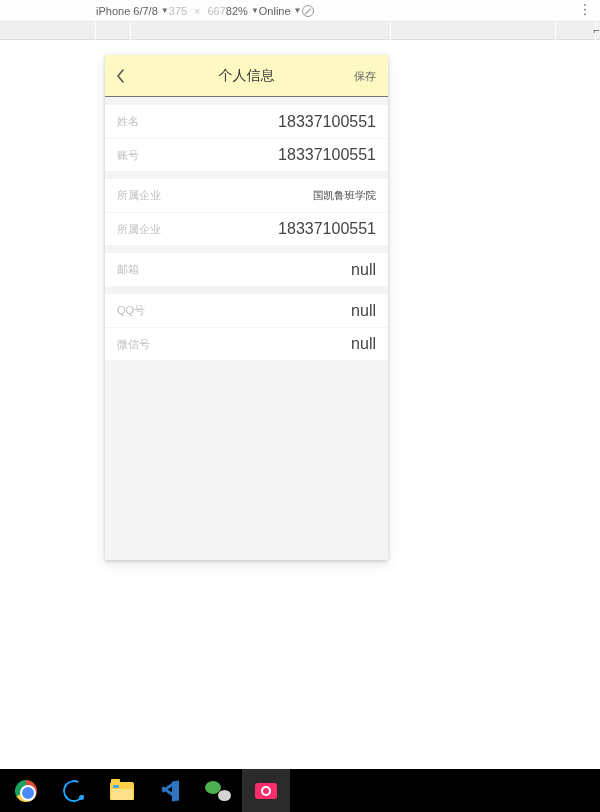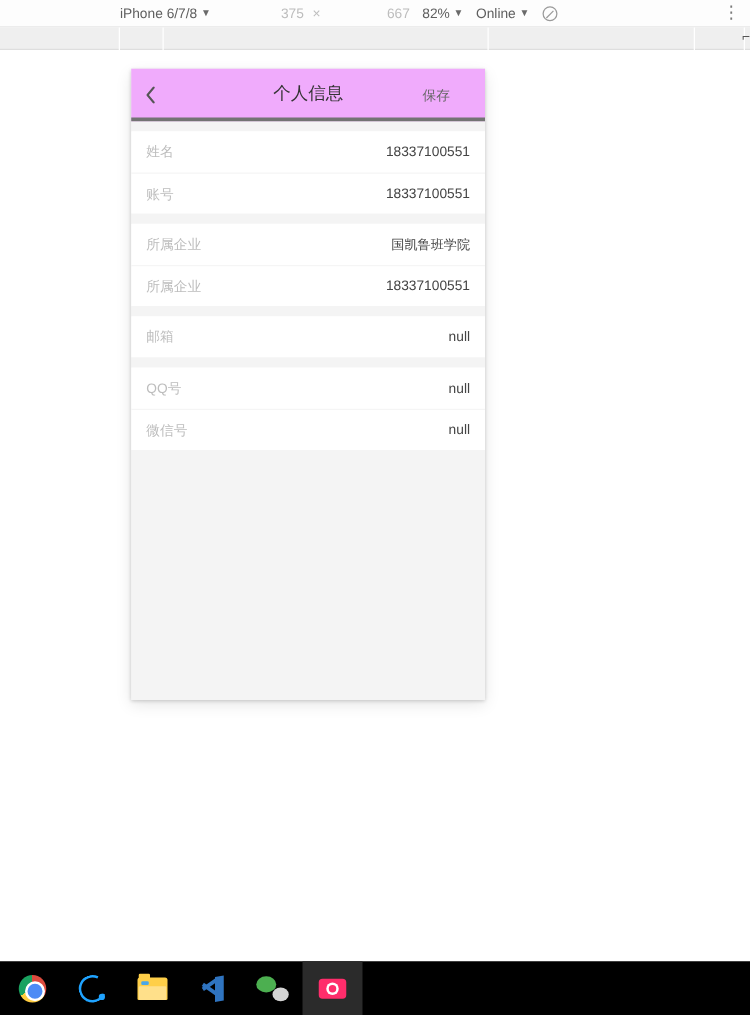--- a/index.html
+++ b/index.html
@@ -14,26 +14,25 @@
   
   .devtools-bar {
     height: 22px;
     background: #fdfdfd;
     border-bottom: 1px solid #e6e6e6;
     display: flex;
     align-items: center;
     font-size: 11px;
     color: #5f5f5f;
     padding: 0 6px;
-    gap: 10px;
     position: relative;
   }
   .dt-item { display: flex; align-items: center; gap: 3px; }
   .dt-device { margin-left: 90px; }
-  .dt-dim { color: #bdbdbd; margin-left: 46px; }
+  .dt-dim { color: #bdbdbd; }
   .dt-x { color: #bdbdbd; margin: 0 4px; }
   .dt-caret { font-size: 8px; color: #6a6a6a; }
   .dt-block-circle {
     width: 12px; height: 12px; border: 1.2px solid #9a9a9a; border-radius: 50%;
     position: relative;
   }
   .dt-block-circle::after {
     content: ""; position: absolute; left: 1px; top: 5px; width: 8px; height: 1.2px;
     background: #9a9a9a; transform: rotate(-45deg);
   }
@@ -66,49 +65,49 @@
     background: #f4f4f4;
     box-shadow: 0 1px 3px rgba(0,0,0,0.18), 0 4px 12px rgba(0,0,0,0.10);
     display: flex;
     flex-direction: column;
     font-size: 12px;
     color: #333;
   }
   
   .hdr {
     height: 42px;
-    background: #f0abfc;
+    background: #fef9c3;
     display: flex;
     align-items: center;
     justify-content: center;
     position: relative;
-    border-bottom: 3px solid #737373;
+    border-bottom: 1px solid #737373;
   }
   .hdr-title { font-size: 14px; color: #333; }
   .hdr-back {
     position: absolute; left: 10px; top: 0; height: 42px; display: flex; align-items: center;
     color: #555;
   }
   .hdr-back svg { width: 12px; height: 14px; }
   .hdr-save {
-    position: absolute; right: 28px; top: 0; height: 42px; display: flex; align-items: center;
+    position: absolute; right: 12px; top: 0; height: 42px; display: flex; align-items: center;
     font-size: 11px; color: #666;
   }
   
   .sect { background: #fff; }
   .gap { height: 8px; background: #f4f4f4; }
   .row {
     display: flex; align-items: center; justify-content: space-between;
     padding: 0 12px; min-height: 33px;
     border-top: 1px solid #f5f5f5;
     font-size: 11px;
   }
   .row:first-child { border-top: none; }
   .row-label { color: #bdbdbd; }
-  .row-value { color: #444; font-size: 11px; }
+  .row-value { color: #444; font-size: 16px; }
   .row-avatar { min-height: 56px; }
   
   .avatar {
     width: 38px; height: 38px; border-radius: 50%;
     background: #c3cffb;
     display: flex; align-items: center; justify-content: center;
     position: relative;
   }
   .avatar-inner {
     width: 30px; height: 30px; border-radius: 50%;

